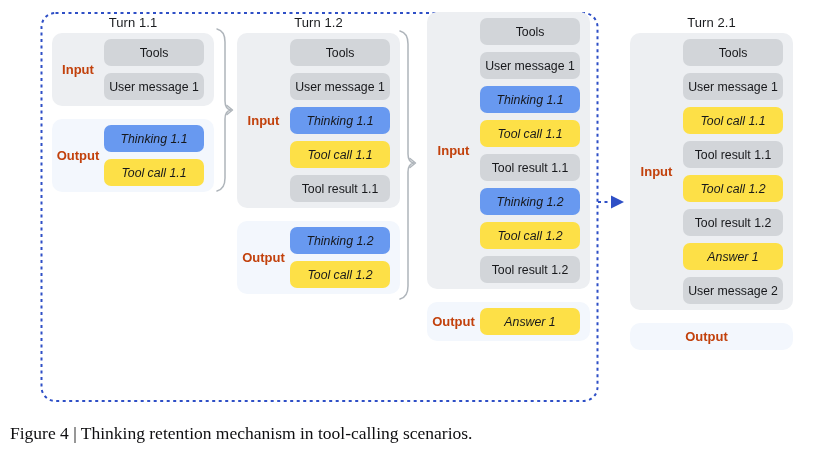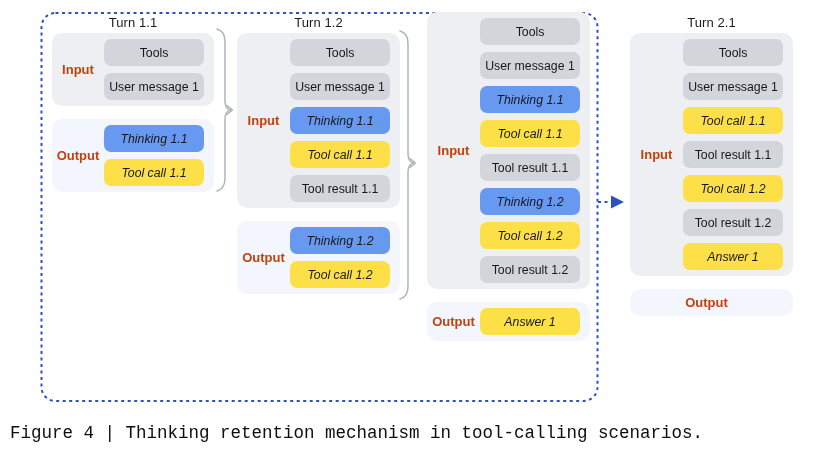--- a/index.html
+++ b/index.html
@@ -34,21 +34,21 @@
   .block{
     height:27px;border-radius:7px;
     display:flex;align-items:center;justify-content:center;
     font-size:12.3px;font-weight:500;color:#17181b;white-space:nowrap;
   }
   .block.context{background:#D2D5D9;}
   .block.toolcall{background:#fde047;font-style:italic;}
   .block.thinking{background:#6899F0;font-style:italic;}
   #caption{
     position:absolute;left:10px;top:423px;width:810px;
-    font-family:Liberation Mono, monospace;
+    font-family:Liberation Serif, serif;
     font-size:17.5px;color:#0e0e10;
   }
 </style>
 </head>
 <body>
 
 <div id="canvas">
 
   <svg id="overlay" viewBox="0 0 831 454">
     <rect x="41.5" y="13" width="556" height="388" rx="14" fill="none" stroke="#2E4FC6" stroke-width="2" stroke-dasharray="3 3.5"></rect>
@@ -129,20 +129,21 @@
       <div class="group input">
         <span class="group-label">Input</span>
         <div class="blocks">
           <div class="block context">Tools</div>
           <div class="block context">User message 1</div>
           <div class="block toolcall">Tool call 1.1</div>
           <div class="block context">Tool result 1.1</div>
           <div class="block toolcall">Tool call 1.2</div>
           <div class="block context">Tool result 1.2</div>
           <div class="block toolcall">Answer 1</div>
+          <div class="block context">User message 2</div>
         </div>
       </div>
       <div class="group output">
         <span class="group-label">Output</span>
       </div>
     </div>
 
   <div id="caption">Figure 4 | Thinking retention mechanism in tool-calling scenarios.</div>
 </div>
 

